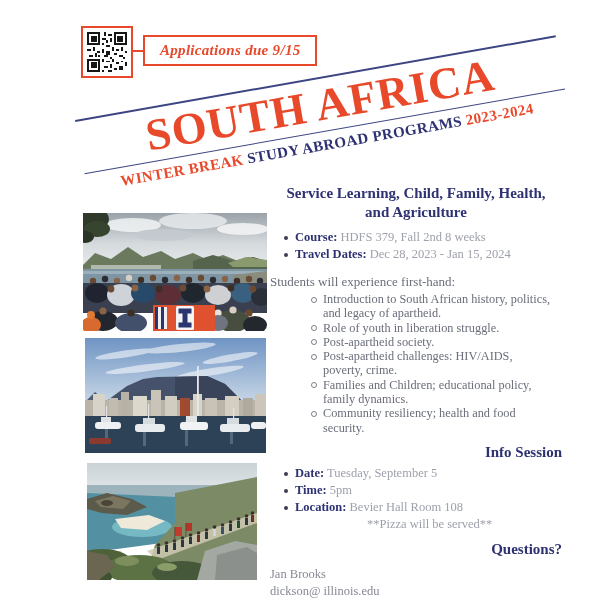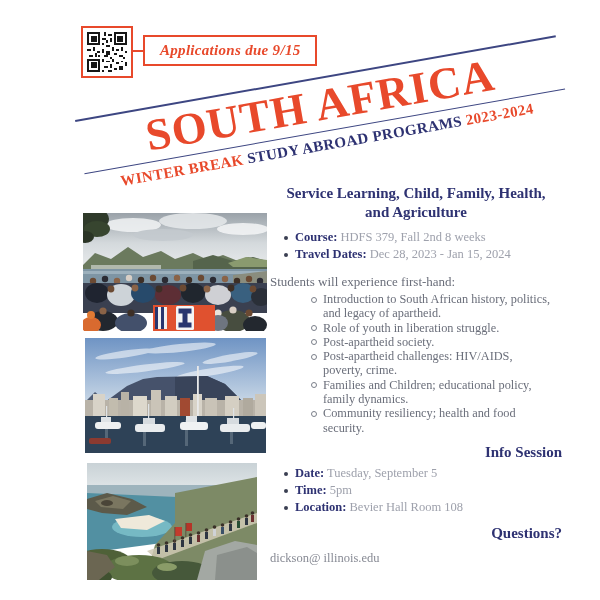--- a/index.html
+++ b/index.html
@@ -370,20 +370,22 @@
       <li>Families and Children; educational policy, family dynamics.</li>
       <li>Community resiliency; health and food security.</li>
     </ul>
 
     <h3 class="sec">Info Session</h3>
     <ul class="details">
       <li><span class="lbl">Date:</span><span> Tuesday, September 5</span></li>
       <li><span class="lbl">Time:</span><span> 5pm</span></li>
       <li><span class="lbl">Location:</span><span> Bevier Hall Room 108</span></li>
     </ul>
+    <p class="note">**Pizza will be served**</p>
 
     <h3 class="sec">Questions?</h3>
     <div class="contact">
+      <p>Jan Brooks</p>
       <p>dickson@ illinois.edu</p>
     </div>
   </div>
 
 </div>
 
 </body></html>

